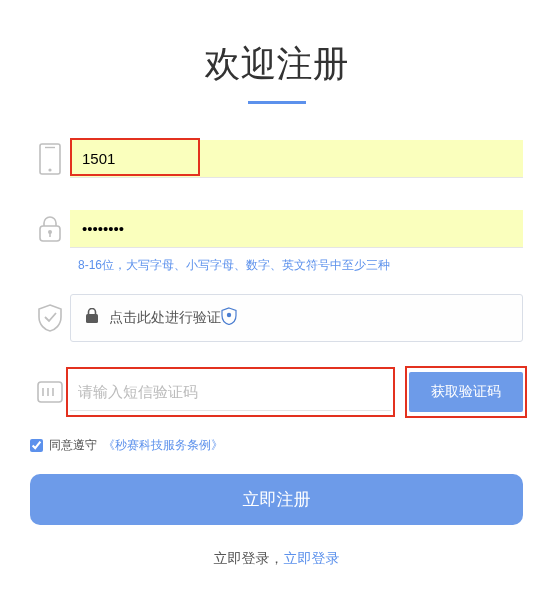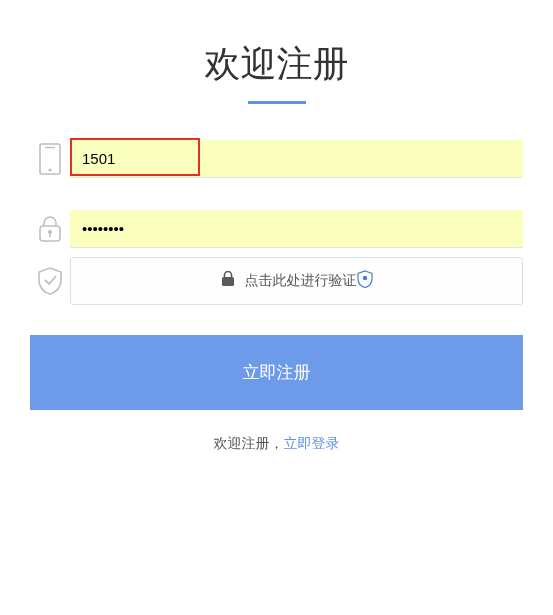--- a/index.html
+++ b/index.html
@@ -76,21 +76,21 @@
       align-items: center;
       margin-bottom: 30px;
     }
     .captcha-box {
       flex: 1;
       border: 1px solid #d9dee7;
       border-radius: 3px;
       padding: 12px 14px;
       display: flex;
       align-items: center;
-      justify-content: center;
+      justify-content: flex-start;
       background: #fefefe;
       cursor: pointer;
     }
     .captcha-left {
       display: flex;
       align-items: center;
       gap: 10px;
     }
     .captcha-text {
       font-size: 14px;
@@ -126,23 +126,23 @@
     }
     .terms-link {
       color: #5c91ec;
       cursor: pointer;
     }
     .register-btn {
       width: 100%;
       background: #6d9be9;
       color: #fff;
       border: none;
-      padding: 26px 0;
+      padding: 14px 0;
       font-size: 17px;
-      border-radius: 0;
+      border-radius: 10px;
       cursor: pointer;
       margin-bottom: 25px;
     }
     .login-row {
       text-align: center;
       font-size: 14px;
       color: #555;
     }
     .login-link {
       color: #5c91ec;
@@ -195,20 +195,21 @@
           <rect x="3" y="11" width="20" height="15" rx="3" fill="none" stroke="#bfbfbf" stroke-width="1.6"></rect>
           <path d="M7 11 V8 a6 6 0 0 1 12 0 V11" fill="none" stroke="#bfbfbf" stroke-width="1.6"></path>
           <circle cx="13" cy="17" r="2" fill="#bfbfbf"></circle>
           <line x1="13" y1="18" x2="13" y2="22" stroke="#bfbfbf" stroke-width="1.6"></line>
         </svg>
     </div>
     <div class="input-wrap">
       <input type="password" class="pwd-input" value="••••••••" style="">
     </div>
   </div>
+  <div class="hint">8-16位，大写字母、小写字母、数字、英文符号中至少三种</div>
 
   
   <div class="captcha-row">
     <div class="icon-box">
       <svg width="26" height="30" viewBox="0 0 26 30">
           <path d="M13 2 L24 6 V14 C24 22 18 27 13 28 C8 27 2 22 2 14 V6 Z" fill="none" stroke="#bfbfbf" stroke-width="1.6"></path>
           <path d="M8 14 L12 18 L19 10" fill="none" stroke="#bfbfbf" stroke-width="1.8"></path>
         </svg>
     </div>
     <div class="captcha-box">
@@ -224,23 +225,48 @@
       <span>
         <svg width="16" height="18" viewBox="0 0 16 18">
             <path d="M8 1 L15 3.5 V8.5 C15 13.5 11.5 16.5 8 17.5 C4.5 16.5 1 13.5 1 8.5 V3.5 Z" fill="none" stroke="#4a7dd0" stroke-width="1.2"></path>
             <circle cx="8" cy="8" r="2.2" fill="#4a7dd0"></circle>
           </svg>
       </span>
     </div>
   </div>
 
   
-
-  
+  <div class="sms-row">
+    <div class="sms-left rel" style="flex:1">
+      <div class="icon-box">
+        <svg width="26" height="22" viewBox="0 0 26 22">
+            <rect x="1" y="1" width="24" height="20" rx="3" fill="none" stroke="#bfbfbf" stroke-width="1.6"></rect>
+            <line x1="6" y1="7" x2="6" y2="15" stroke="#bfbfbf" stroke-width="1.6"></line>
+            <line x1="11" y1="7" x2="11" y2="15" stroke="#bfbfbf" stroke-width="1.6"></line>
+            <line x1="16" y1="7" x2="16" y2="15" stroke="#bfbfbf" stroke-width="1.6"></line>
+          </svg>
+      </div>
+      <div class="input-wrap rel">
+        <input type="text" class="sms-input" placeholder="请输入短信验证码" style="">
+        <div class="highlight-box-sms"></div>
+      </div>
+    </div>
+    <div class="rel">
+      <button class="get-code-btn">获取验证码</button>
+      <div class="highlight-box-sms"></div>
+    </div>
+  </div>
+
+  
+  <div class="terms-row">
+    <input type="checkbox" checked="" class="checkbox-accent" style="">
+    <span>同意遵守</span>
+    <span class="terms-link">《秒赛科技服务条例》</span>
+  </div>
 
   
   <button class="register-btn">立即注册</button>
 
   
   <div class="login-row">
-    <span>欢迎注册，</span><span class="login-link">立即登录</span>
+    <span>立即登录，</span><span class="login-link">立即登录</span>
   </div>
 </div>
 
 </body></html>

